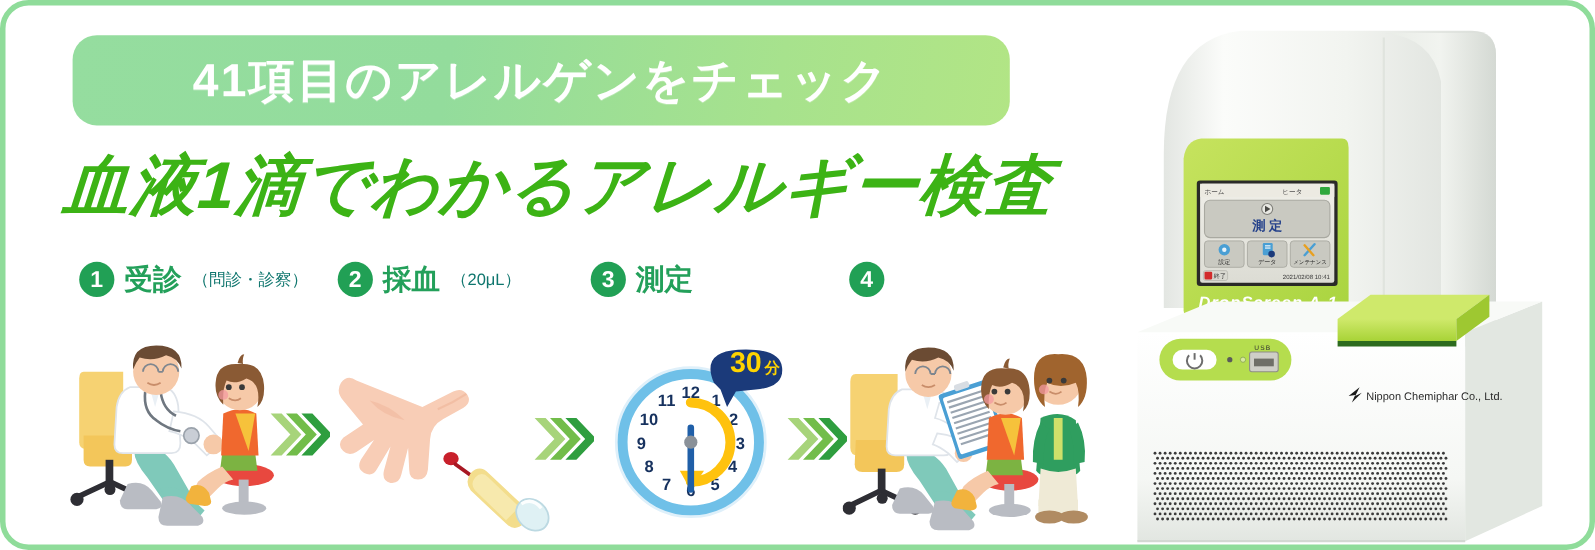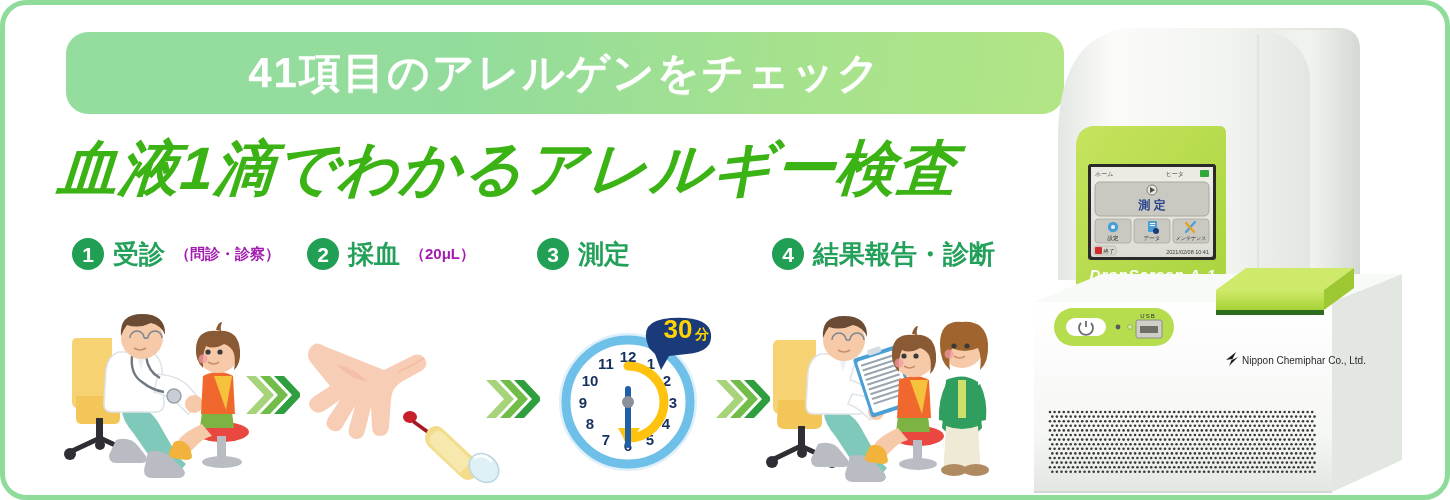--- a/index.html
+++ b/index.html
@@ -17,21 +17,21 @@
     position:absolute;inset:0;
     border:5px solid #8fdc9a;
     border-radius:26px;
     box-sizing:border-box;
     pointer-events:none;
     z-index:60;
   }
 
   
   .pill{
-    position:absolute;left:66px;top:32px;width:998px;height:82px;
+    position:absolute;left:66px;top:32px;width:852px;height:82px;
     border-radius:22px;
     background:linear-gradient(100deg,#95dd9f 0%,#93dc9c 40%,#a7e28d 75%,#b2e585 100%);
     display:flex;align-items:center;justify-content:center;
   }
   .pill-text{
     color:#ffffff;
     font-size:42px;
     font-weight:700;
     letter-spacing:2px;
     white-space:nowrap;
@@ -68,22 +68,22 @@
     display:flex;align-items:center;justify-content:center;
     flex:0 0 auto;
     line-height:1;
   }
   .step-label{
     color:#23a05a;
     font-size:26px;font-weight:700;
     white-space:nowrap;
   }
   .step-sub{
-    color:#a21caf;
-    font-size:15px;font-weight:700;
+    color:#0f766e;
+    font-size:15px;font-weight:400;
     white-space:nowrap;
     margin-left:1px;
   }
 
   
   .art{position:absolute;}
 
   
   .chev{position:absolute;width:56px;height:46px;}
 
@@ -118,21 +118,20 @@
     </div>
 
     <div class="step" style="left:465px;">
       <span class="step-num">3</span>
       <span class="step-label">測定</span>
       <span class="step-sub"></span>
     </div>
 
     <div class="step" style="left:700px;">
       <span class="step-num">4</span>
-      <span class="step-label">結果報告・診断</span>
       <span class="step-sub"></span>
     </div>
 
   </div>
 
   <svg class="art" style="left:62px;top:312px;" width="220" height="175" viewBox="0 0 220 175">
 
     <g>
       <path d="M14 26 q-4 0 -4 6 l0 58 q0 6 6 6 l34 0 0 -70 z" fill="#f6d272"></path>
       <path d="M14 84 l44 0 0 22 q0 6 -6 6 l-32 0 q-6 0 -6 -6 z" fill="#f3c65a"></path>

